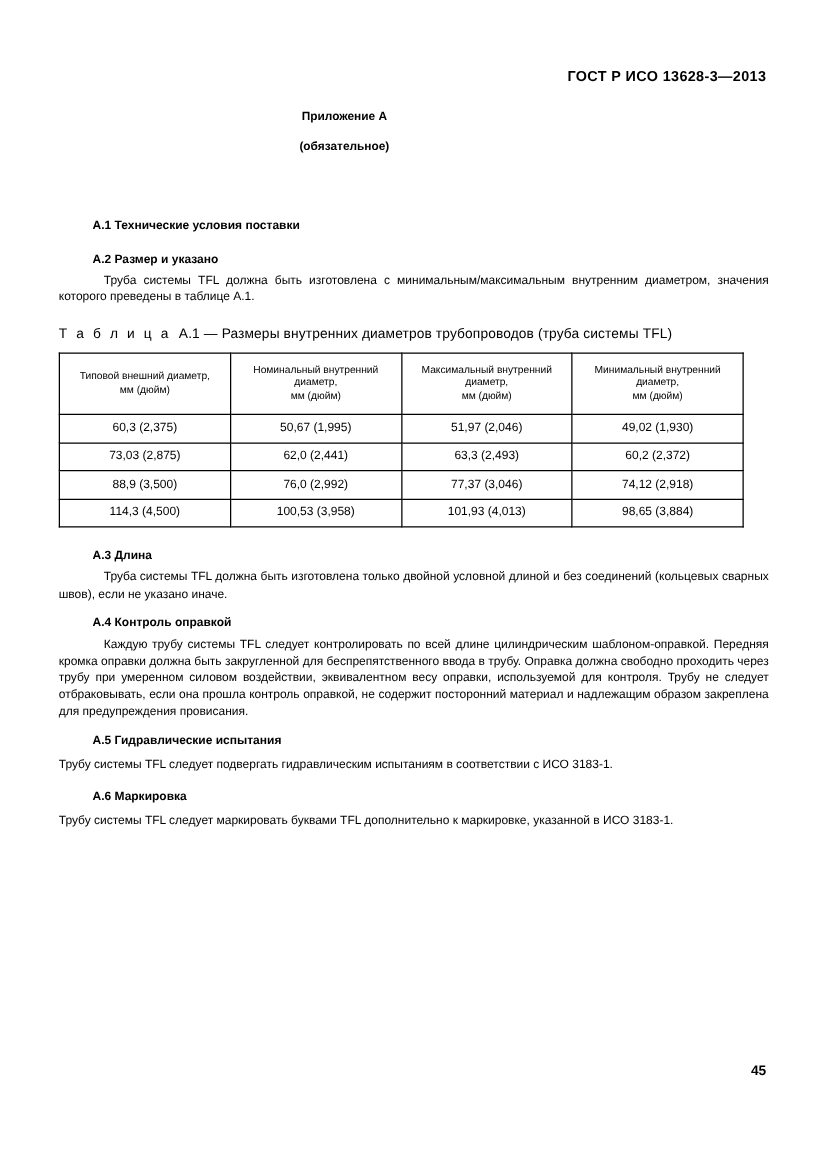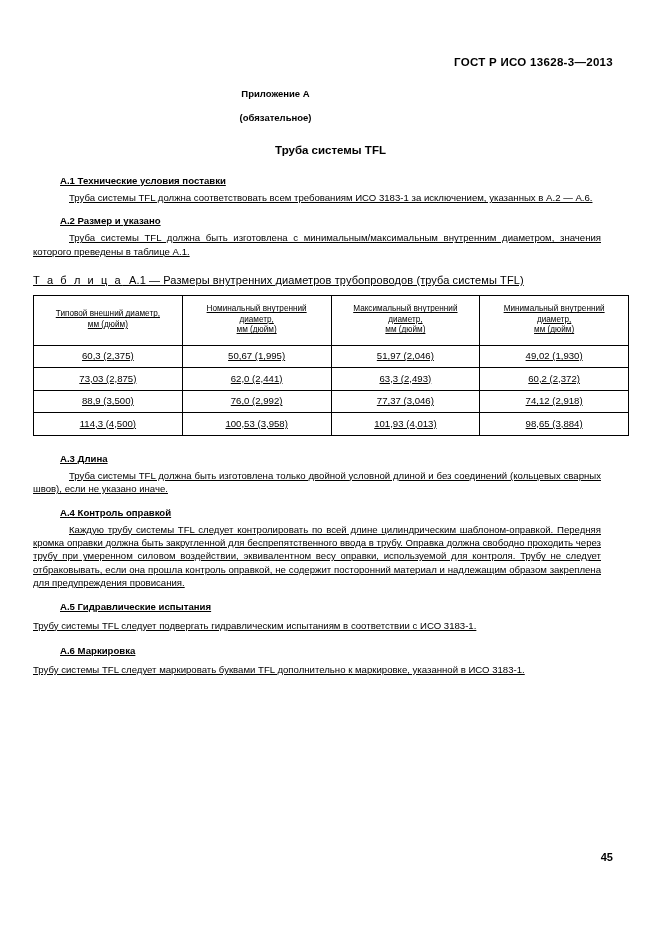--- a/index.html
+++ b/index.html
@@ -52,23 +52,22 @@
     width: 661px;
     text-align: center;
     font-size: 11.5px;
     font-weight: bold;
   }
 
   
   .content {
     position: absolute;
     top: 174px;
-    left: 33px;
+    left: 47px;
     width: 568px;
-    text-decoration: underline;
   }
 
   h3.sec {
     font-size: 9.6px;
     font-weight: bold;
     margin: 0;
     padding: 0;
     text-indent: 27px;
     line-height: 13px;
   }
@@ -93,21 +92,21 @@
     font-size: 11px;
     margin: 0;
     padding: 0;
     line-height: 13px;
     letter-spacing: 0.1px;
   }
   .tbl-caption .spaced { letter-spacing: 2.1px; }
 
   table.data {
     border-collapse: collapse;
-    width: 596px;
+    width: 548px;
     table-layout: fixed;
     margin: 0;
   }
   table.data th,
   table.data td {
     border-left: 1px solid #000;
     border-right: 1px solid #000;
     text-align: center;
     vertical-align: middle;
   }
@@ -157,27 +156,25 @@
 
 <div class="page">
 
   <div class="doc-header">ГОСТ Р ИСО  13628-3—2013</div>
 
   <div class="annex-block">
     <div class="line1">Приложение А</div>
     <div class="line2">(обязательное)</div>
   </div>
 
-  <div class="main-title">Труба системы TFL</div>
 
   <div class="content">
 
     <h3 class="sec">A.1  Технические условия поставки</h3>
     <div class="sp4"></div>
-    <p class="body">Труба системы TFL должна соответствовать всем требованиям ИСО 3183-1 за исключением, указанных в А.2 — А.6.</p>
 
     <div class="sp10"></div>
 
     <h3 class="sec">A.2  Размер и указано</h3>
     <div class="sp4"></div>
     <p class="body">Труба системы TFL должна быть изготовлена с минимальным/максимальным внутренним диаметром, значения которого преведены в таблице А.1.</p>
 
     <div class="sp16"></div>
 
     <p class="tbl-caption">

